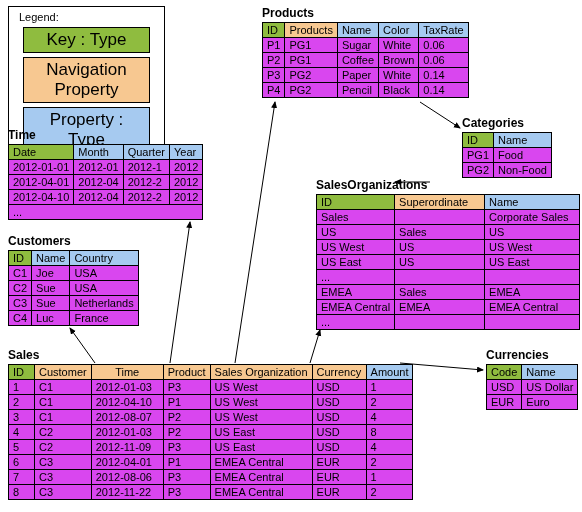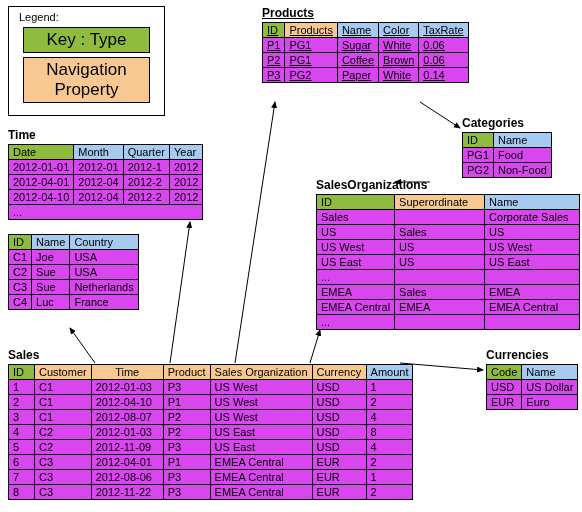--- a/index.html
+++ b/index.html
@@ -62,23 +62,24 @@
     pointer-events: none;
   }
 </style>
 </head>
 <body>
 
 <div class="legend">
   <div class="legend-title">Legend:</div>
   <div class="lbox lk">Key : Type</div>
   <div class="lbox ln">Navigation Property</div>
-</div>
-
-<div class="abs" style="left:262px; top:6px;text-decoration:underline;">
+  <div class="lbox lp">Property : Type</div>
+</div>
+
+<div class="abs" style="left:262px; top:6px;">
   <div class="title">Products</div>
   <table class="tbl">
     <tbody>
         <tr>
       <th class="key">ID</th>
       <th class="nav">Products</th>
       <th class="prop">Name</th>
       <th class="prop">Color</th>
       <th class="prop">TaxRate</th>
     </tr>
@@ -96,20 +97,27 @@
           <td>Brown</td>
           <td>0.06</td>
         </tr>
     <tr>
           <td>P3</td>
           <td>PG2</td>
           <td>Paper</td>
           <td>White</td>
           <td>0.14</td>
         </tr>
+    <tr>
+          <td>P4</td>
+          <td>PG2</td>
+          <td>Pencil</td>
+          <td>Black</td>
+          <td>0.14</td>
+        </tr>
   </tbody>
     </table>
 </div>
 
 <div class="abs" style="left:462px; top:116px;">
   <div class="title">Categories</div>
   <table class="tbl">
     <tbody>
         <tr>
       <th class="key">ID</th>
@@ -209,20 +217,21 @@
     <tr>
           <td>...</td>
           <td></td>
           <td></td>
         </tr>
   </tbody>
     </table>
 </div>
 
 <div class="abs" style="left:8px; top:234px;">
+  <div class="title">Customers</div>
   <table class="tbl">
     <tbody>
         <tr>
       <th class="key">ID</th>
       <th class="prop">Name</th>
       <th class="prop">Country</th>
     </tr>
     <tr>
           <td>C1</td>
           <td>Joe</td>

